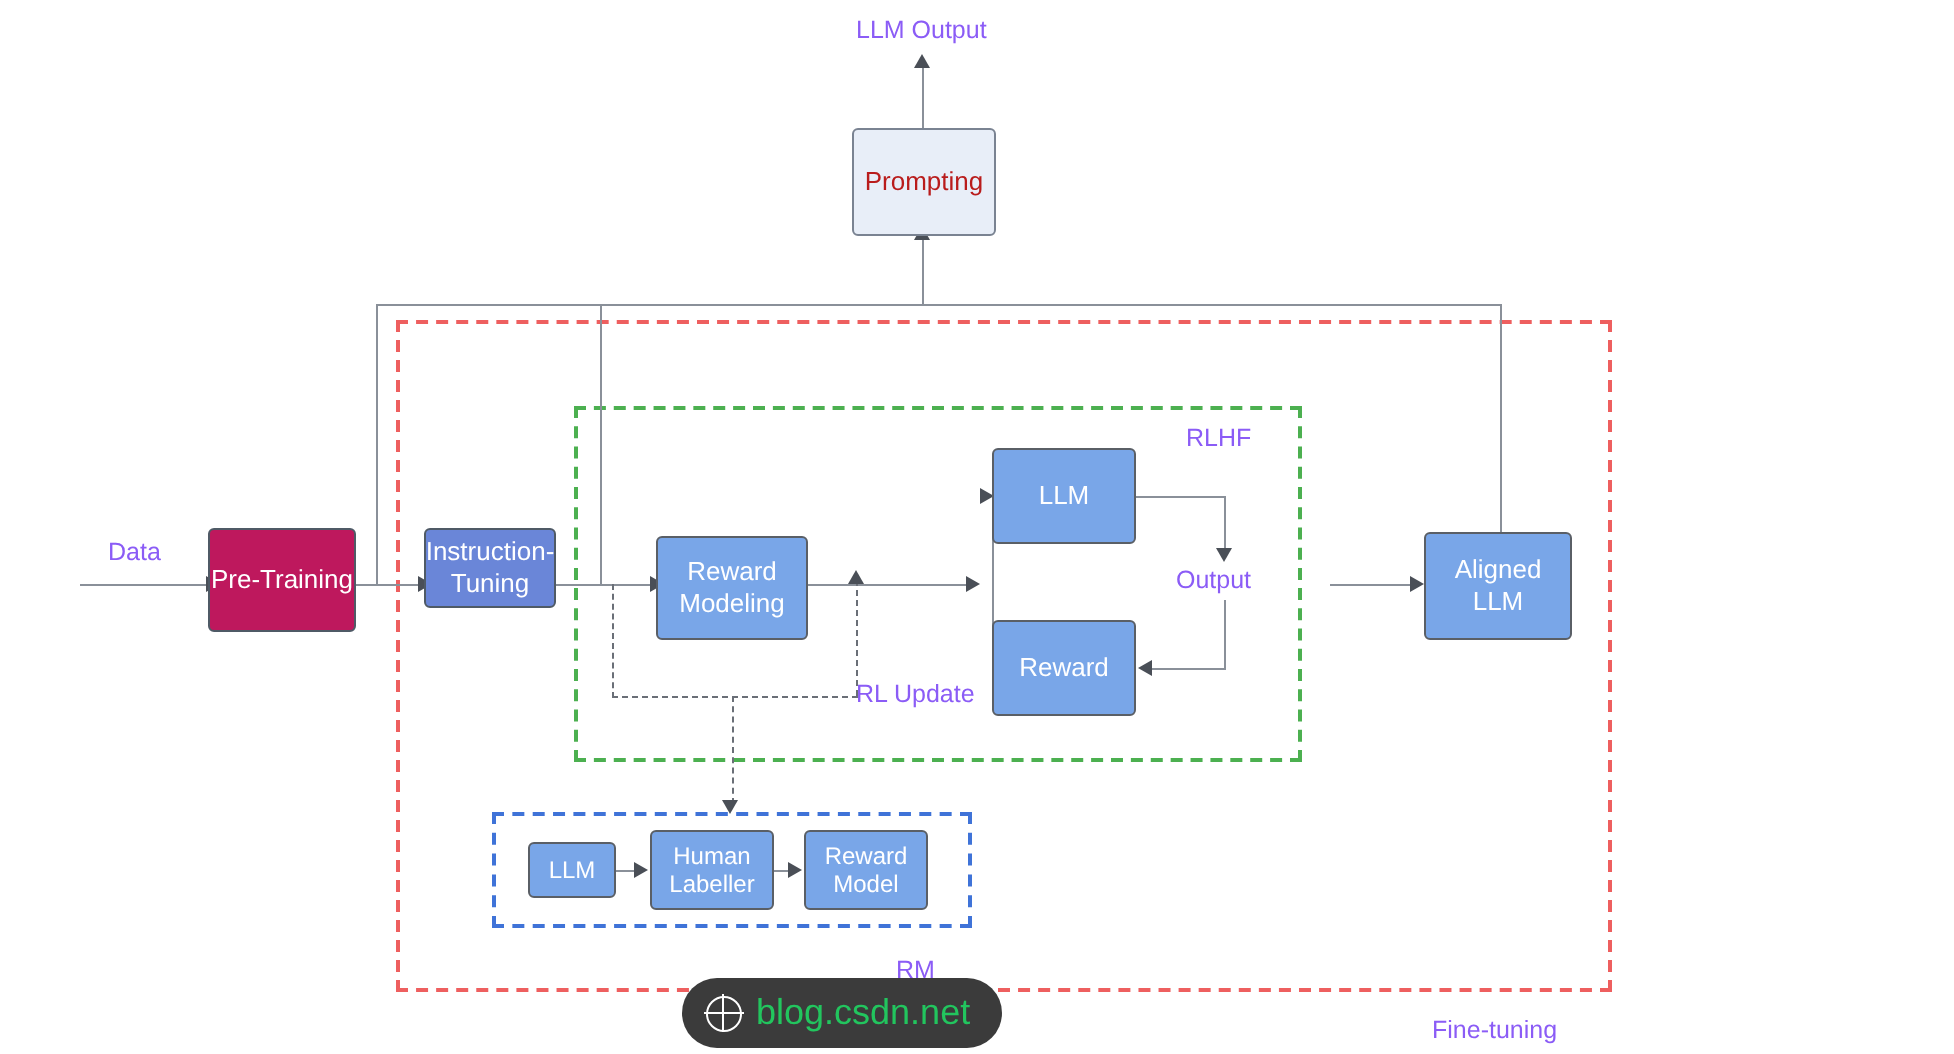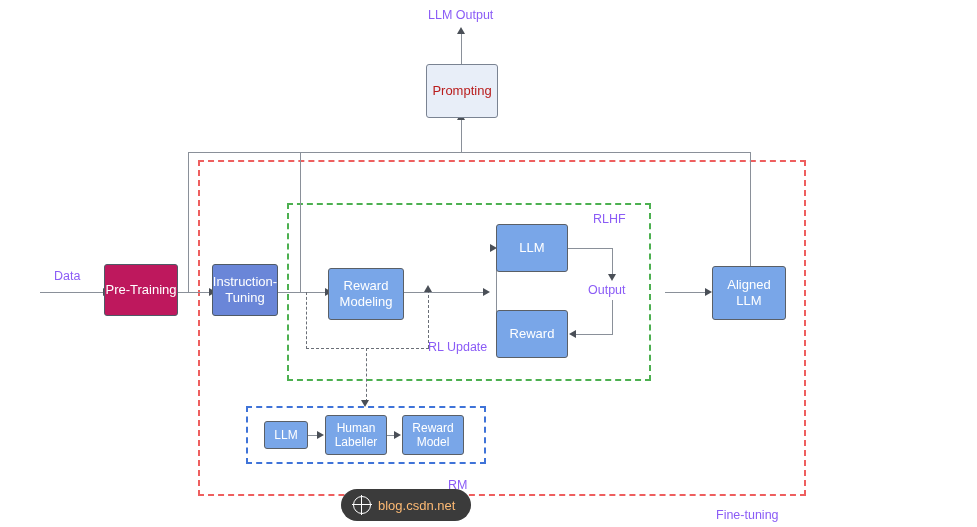--- a/index.html
+++ b/index.html
@@ -52,24 +52,24 @@
   .arrow.r{border-top:4.5px solid transparent;border-bottom:4.5px solid transparent;border-left:7px solid #4a4f57;}
   .arrow.l{border-top:4.5px solid transparent;border-bottom:4.5px solid transparent;border-right:7px solid #4a4f57;}
   .arrow.u{border-left:4.5px solid transparent;border-right:4.5px solid transparent;border-bottom:7px solid #4a4f57;}
   .arrow.d{border-left:4.5px solid transparent;border-right:4.5px solid transparent;border-top:7px solid #4a4f57;}
 
   
   #watermark{
     position:absolute;
     display:flex;align-items:center;gap:7px;
     background:#3b3b3b;
-    color:#fdba74;
+    color:#22c55e;
     border-radius:18px;
     padding:7px 16px 7px 12px;
-    font-size:13px;
+    font-size:18px;
   }
   #watermark .globe{
     width:16px;height:16px;flex:0 0 16px;
     border:1.6px solid #ffffff;border-radius:50%;
     position:relative;
   }
   #watermark .globe::before{
     content:"";position:absolute;left:50%;top:-1.6px;bottom:-1.6px;
     width:0;margin-left:-0.8px;border-left:1.6px solid #ffffff;
   }
@@ -132,21 +132,21 @@
   <div class="dln v" style="left:428px;top:290px;height:58px;"></div>
   <div class="arrow u" style="left:423.5px;top:285px;"></div>
   <div class="dln h" style="left:306px;top:348px;width:123px;"></div>
   <div class="dln v" style="left:306px;top:292px;height:57px;"></div>
 
   <div class="dln v" style="left:366px;top:348px;height:54px;"></div>
   <div class="arrow d" style="left:361px;top:400px;"></div>
 
   <div class="node dark" style="left:104px;top:264px;width:74px;height:52px;">Pre-Training</div>
 
-  <div class="node mid" style="left:212px;top:264px;width:66px;height:52px;">Instruction-
+  <div class="node mid" style="left:212px;top:264px;width:66px;height:40px;">Instruction-
 Tuning</div>
 
   <div class="node light" style="left:328px;top:268px;width:76px;height:52px;">Reward
 Modeling</div>
 
   <div class="node light" style="left:496px;top:224px;width:72px;height:48px;">LLM</div>
 
   <div class="node light" style="left:496px;top:310px;width:72px;height:48px;">Reward</div>
 
   <div class="node pale" style="left:426px;top:64px;width:72px;height:54px;">Prompting</div>

